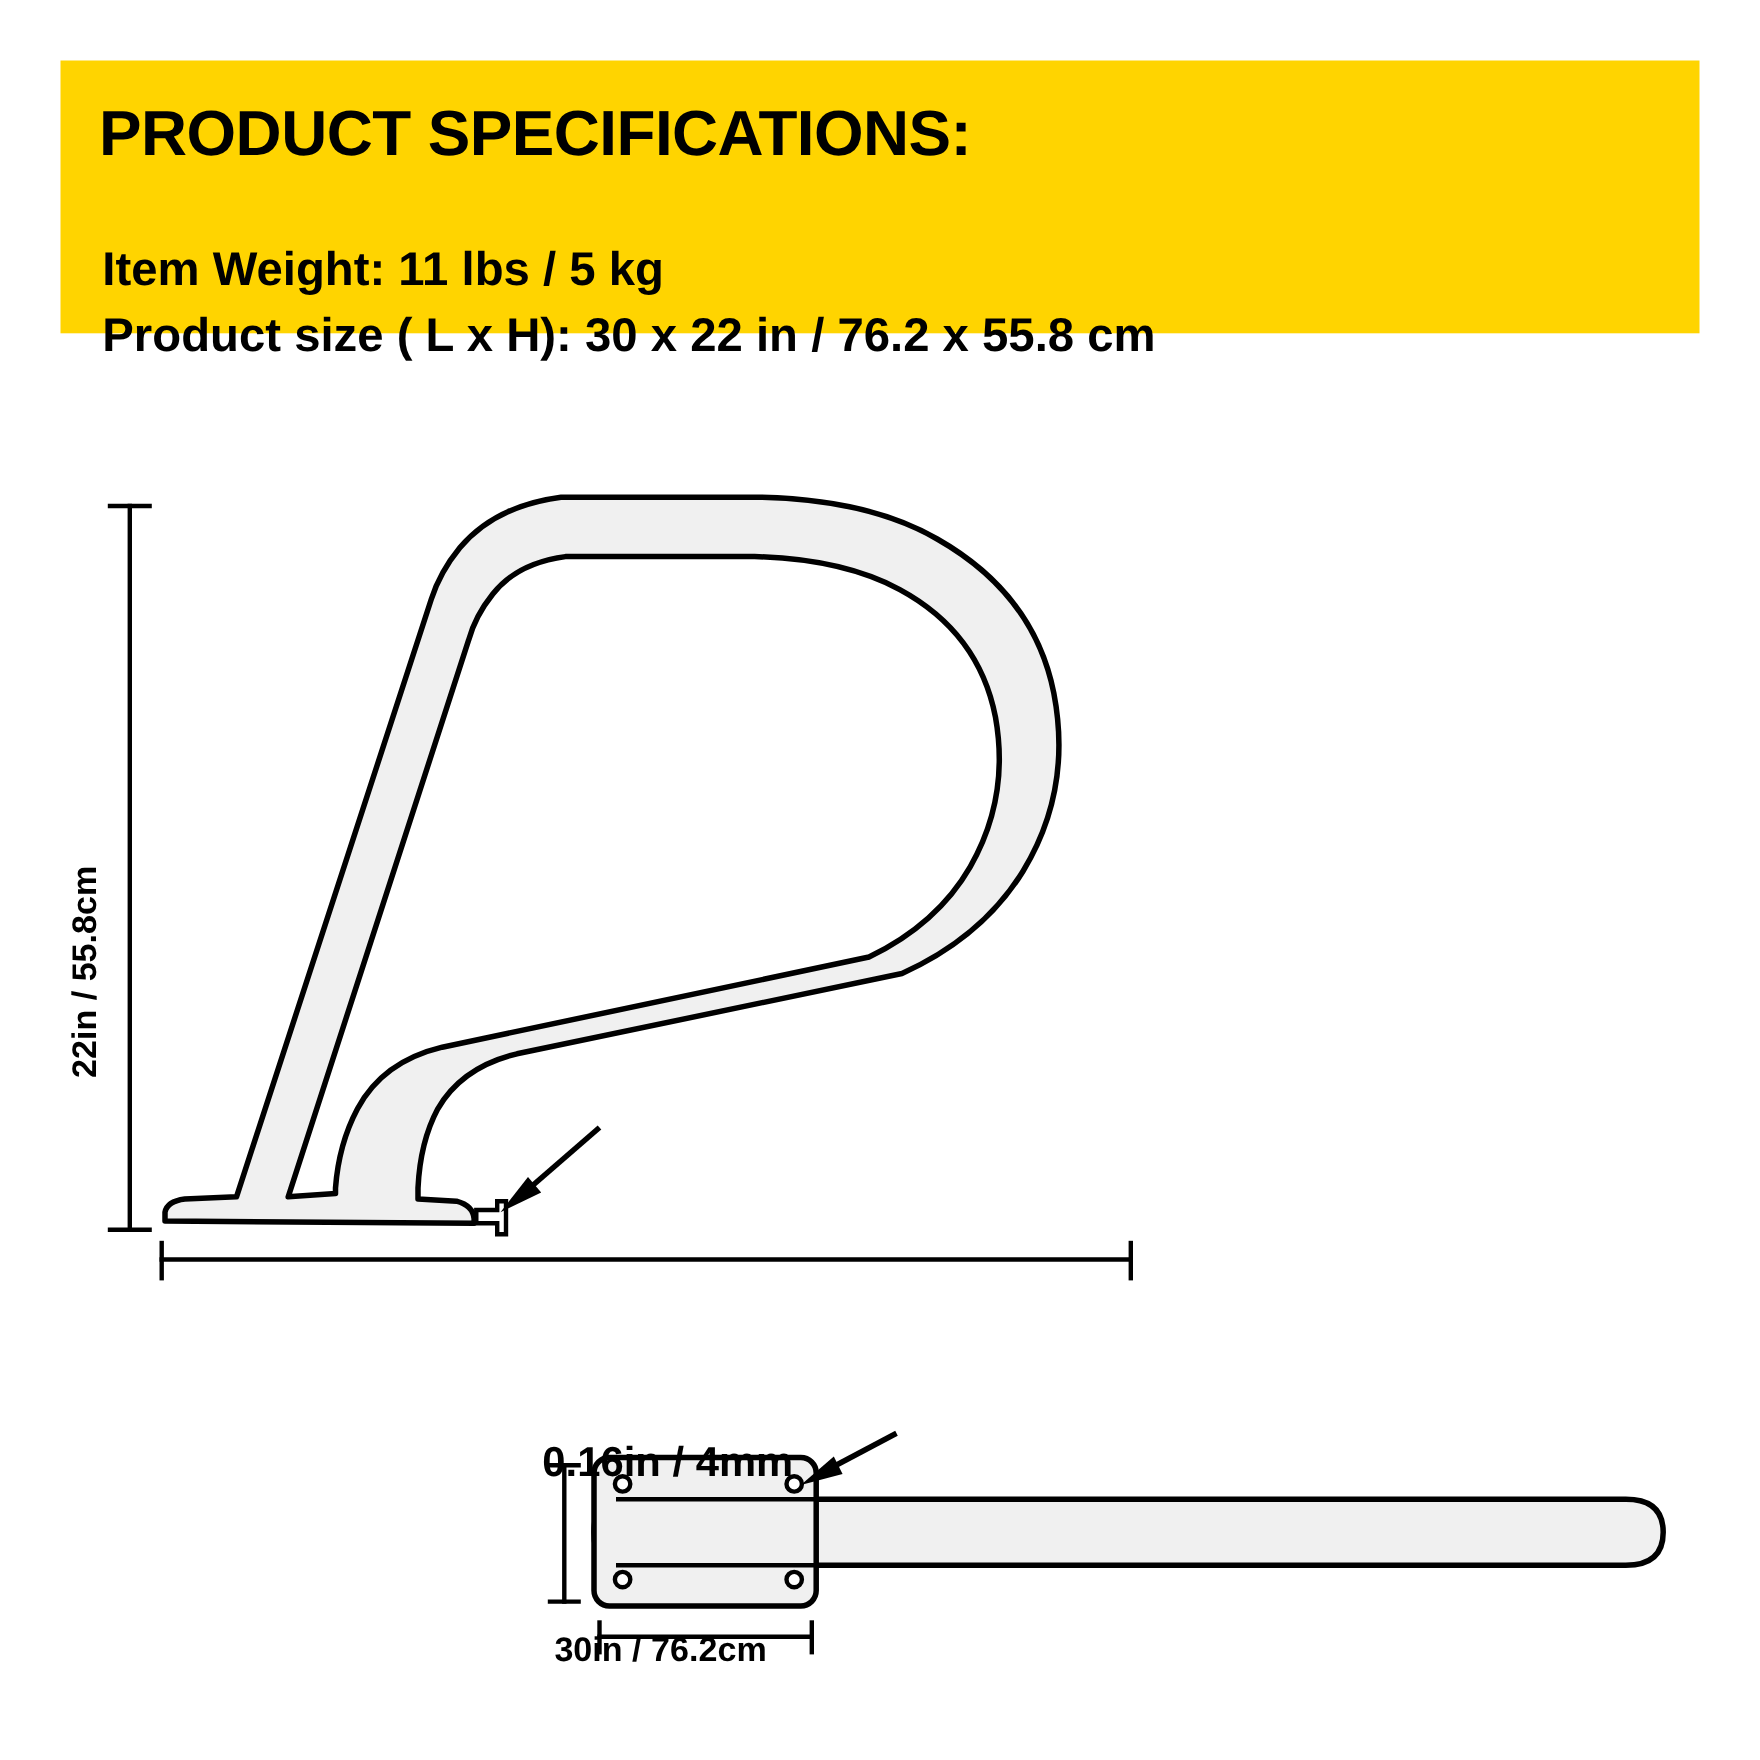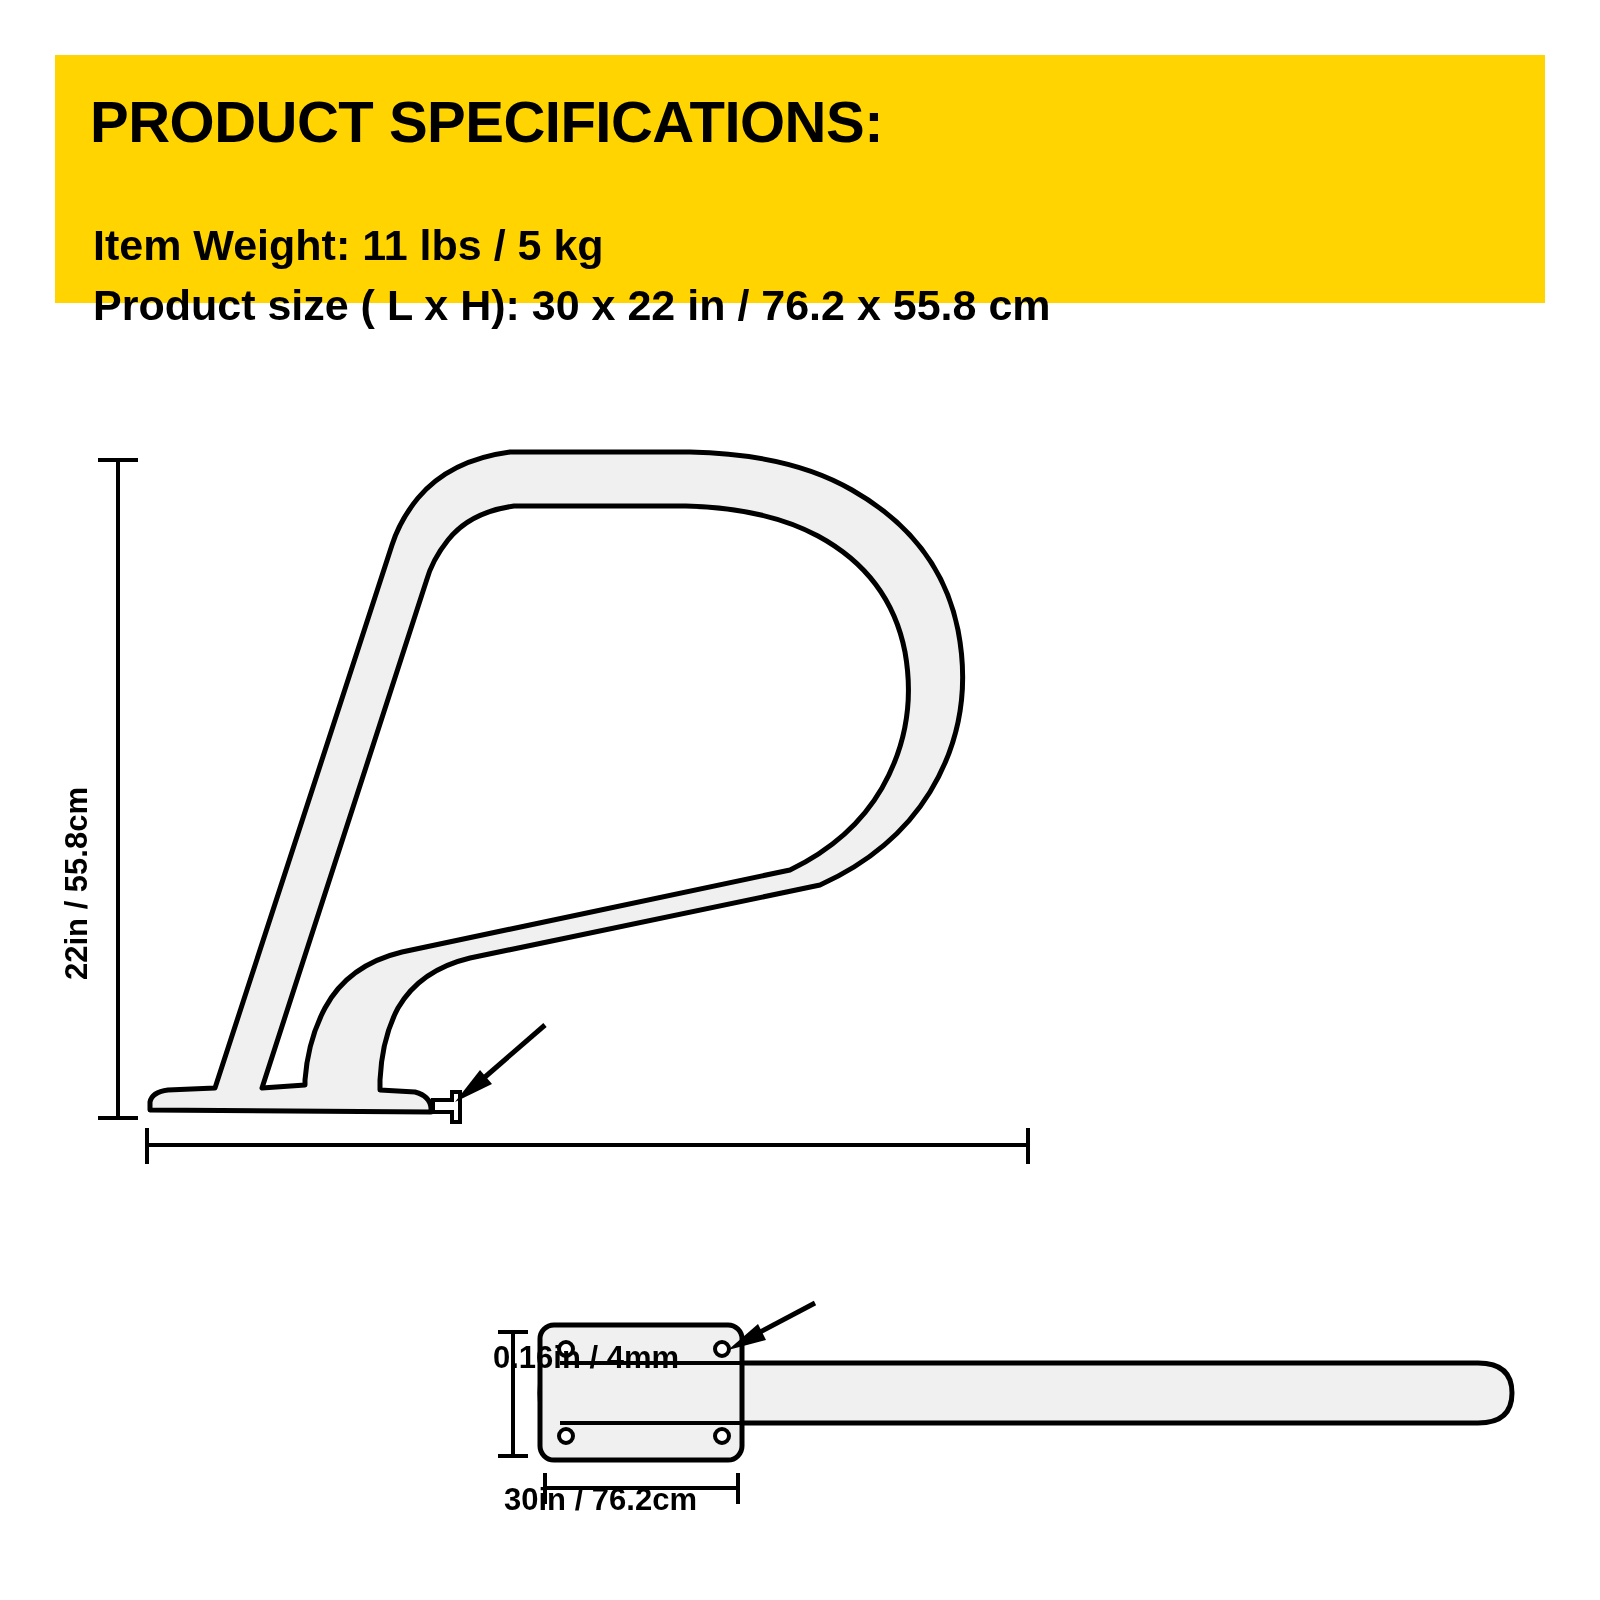--- a/index.html
+++ b/index.html
@@ -94,22 +94,21 @@
   }
   .lbl-width {
     left: 490px;
     top: 1143px;
     font-size: 31px;
     margin-left: 14px;
   }
   .lbl-thick {
     left: 493px;
     top: 970px;
-    font-size: 31px;
-    margin-top: 31px;
+    font-size: 38px;
   }
 </style>
 </head>
 <body>
 
 <div class="page">
 
   <div class="banner">
     <div class="banner-title">PRODUCT SPECIFICATIONS:</div>
     <div class="spec-line l1">Item Weight: 11 lbs / 5 kg</div>

